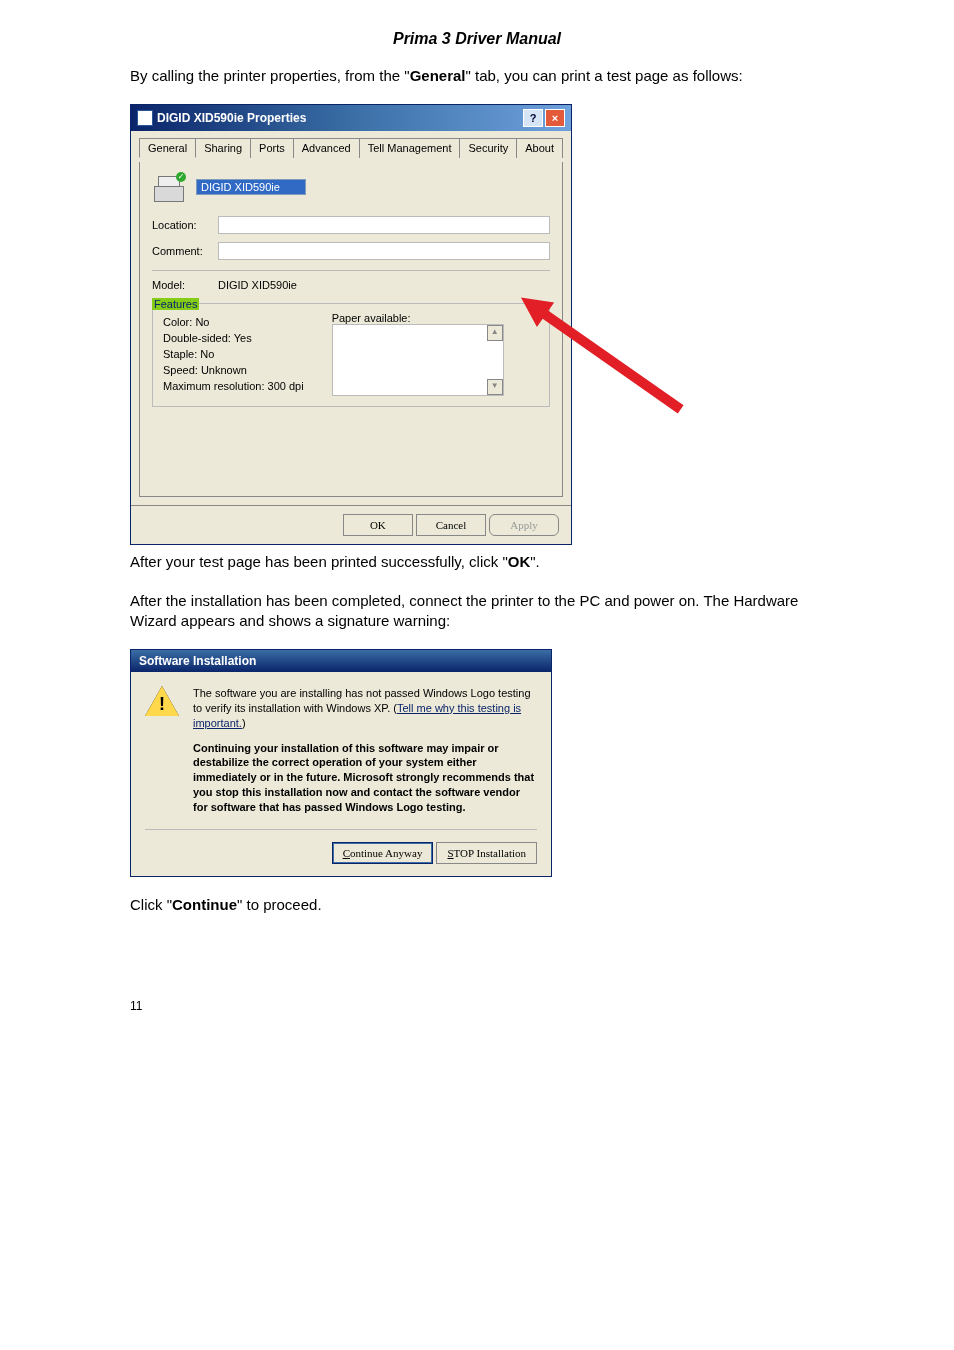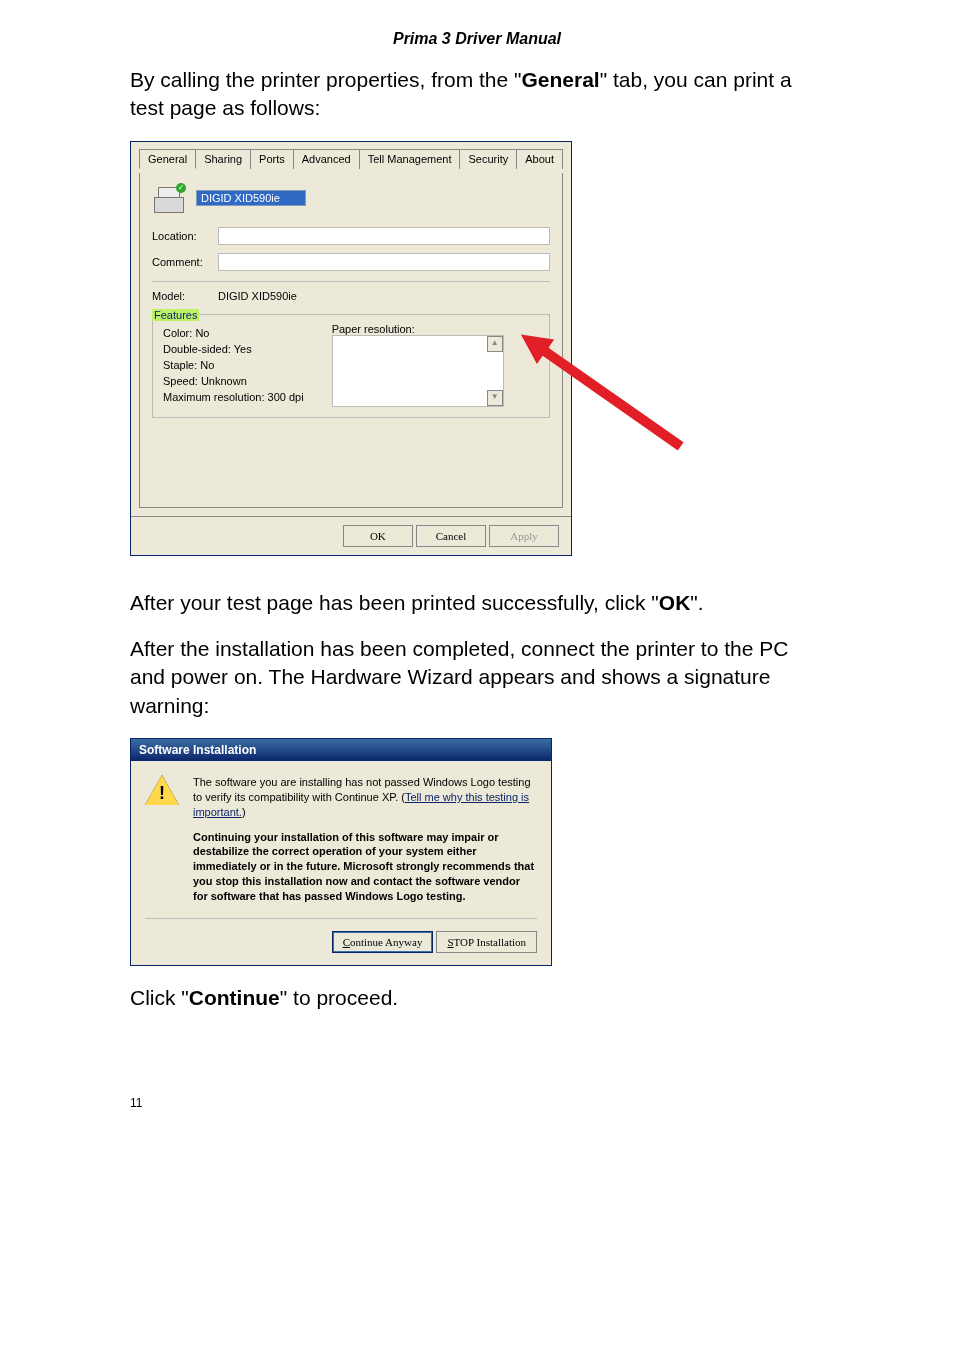--- a/index.html
+++ b/index.html
@@ -12,21 +12,21 @@
   .page {
     padding: 30px 130px 40px 130px;
   }
   .doc-title {
     text-align: center;
     font-weight: bold;
     font-style: italic;
     font-size: 16px;
   }
   .body-text {
-    font-size: 21px;
+    font-size: 15px;
     color: #000;
     line-height: 1.35;
     margin: 18px 0;
   }
   .bold { font-weight: bold; }
   .page-num {
     text-align: left;
     font-size: 12px;
     margin-top: 84px;
   }
@@ -88,41 +88,41 @@
   .name-icon .ptop { position:absolute; top:4px; left:6px; width:20px; height:10px; background:#eee; border:1px solid #777; }
   .name-icon .dot { position:absolute; top:0; right:0; width:10px; height:10px; border-radius:50%; background:#2da82d; color:#fff; font-size:8px; text-align:center; line-height:10px; }
   .name-input {
     background:#316ac5; color:#fff; padding:1px 4px; font-size:11px; border:1px solid #7f9db9;
     min-width:100px;
   }
   .field-row { display:flex; align-items:center; margin: 8px 0; gap:6px;}
   .field-label { width:60px; }
   .field-box { flex:1; height:16px; border:1px solid #bbb; background:#fff; }
   .divider { border-top:1px solid #bbb; margin:10px 0 6px 0; }
-  .fieldset-label { color:#0a246a; font-size:11px; position:relative; top:-1px; background:#bef264; padding:0 2px;}
+  .fieldset-label { color:#0a246a; font-size:11px; position:relative; top:-1px; background:#84cc16; padding:0 2px;}
   .features-box { border:1px solid #bbb; padding:8px 10px 10px 10px; margin-top:-8px;}
   .feat-cols { display:flex; gap:28px; }
   .feat-left div { margin:4px 0; }
   .paper-list {
     width:170px; height:70px; border:1px solid #bbb; background:#fff; position:relative;
   }
   .paper-list .scroll-up, .paper-list .scroll-down {
     position:absolute; right:0; width:14px; height:14px; background:#ece9d8;
     border:1px solid #888; font-size:8px; text-align:center; line-height:12px; color:#888;
   }
   .paper-list .scroll-up { top:0; }
   .paper-list .scroll-down { bottom:0; }
   .row-btns { text-align:center; margin-top:14px;}
   .winbtn {
     font-family:Tahoma; font-size:11px; padding:2px 10px; border:1px solid #888;
     background:#ece9d8; min-width:70px; height:22px; box-sizing:border-box;
     display:inline-block; text-align:center; line-height:16px;
   }
   .bottom-btns { text-align:right; padding:8px 12px; border-top:1px solid #888;}
-  .winbtn.disabled { color:#999; }
+  .winbtn.disabled { color:#999;border-radius:6px; }
 
   .arrow {
     position:absolute; top:225px; left:370px; transform:rotate(35deg);
   }
 
   
   .dlg2 {
     width: 420px;
     border:1px solid #0a246a;
     font-family:Tahoma,Arial,sans-serif;
@@ -158,20 +158,30 @@
 <div class="page">
 
   <div class="doc-title">Prima 3 Driver Manual</div>
 
   <p class="body-text">
     <span>By calling the printer properties, from the "</span><span class="bold">General</span><span>" tab, you can print a test page as follows:</span>
   </p>
 
   <div class="dlg-wrap">
     <div class="dlg1">
+      <div class="titlebar">
+        <div class="title-left">
+          <span class="ico-printer"></span>
+          <span>DIGID XID590ie Properties</span>
+        </div>
+        <div class="tb-buttons">
+          <span class="tb-btn">?</span>
+          <span class="tb-btn tb-close">×</span>
+        </div>
+      </div>
       <div class="dlg-body">
         <div class="tabs">
           <div class="tab active">General</div>
           <div class="tab">Sharing</div>
           <div class="tab">Ports</div>
           <div class="tab">Advanced</div>
           <div class="tab">Tell Management</div>
           <div class="tab">Security</div>
           <div class="tab">About</div>
         </div>
@@ -202,21 +212,21 @@
           <div class="features-box">
             <div class="feat-cols">
               <div class="feat-left">
                 <div>Color: No</div>
                 <div>Double-sided: Yes</div>
                 <div>Staple: No</div>
                 <div>Speed: Unknown</div>
                 <div>Maximum resolution: 300 dpi</div>
               </div>
               <div>
-                <div>Paper resolution:</div>
+                <div>Paper available:</div>
                 <div class="paper-list">
                   <div class="scroll-up">▲</div>
                   <div class="scroll-down">▼</div>
                 </div>
               </div>
             </div>
           </div>
 
         </div>
       </div>
@@ -239,21 +249,21 @@
   <p class="body-text">After the installation has been completed, connect the printer to the PC and power on. The Hardware Wizard appears and shows a signature warning:</p>
 
   <div class="dlg2">
     <div class="titlebar2">Software Installation</div>
     <div class="dlg2-body">
       <div class="warn-icon">
         <div class="warn-tri"></div>
         <div class="warn-mark">!</div>
       </div>
       <div class="dlg2-text">
-        <span>The software you are installing has not passed Windows Logo testing to verify its compatibility with Continue XP. (</span><a href="#">Tell me why this testing is important.</a><span>)</span>
+        <span>The software you are installing has not passed Windows Logo testing to verify its installation with Windows XP. (</span><a href="#">Tell me why this testing is important.</a><span>)</span>
         <span class="dlg2-bold">Continuing your installation of this software may impair or destabilize the correct operation of your system either immediately or in the future. Microsoft strongly recommends that you stop this installation now and contact the software vendor for software that has passed Windows Logo testing.</span>
       </div>
     </div>
     <div class="dlg2-sep"></div>
     <div class="dlg2-btns">
       <span class="winbtn focus"><span class="mnemonic">C</span><span>ontinue Anyway</span></span>
       <span class="winbtn"><span class="mnemonic">S</span><span>TOP Installation</span></span>
     </div>
   </div>
 

